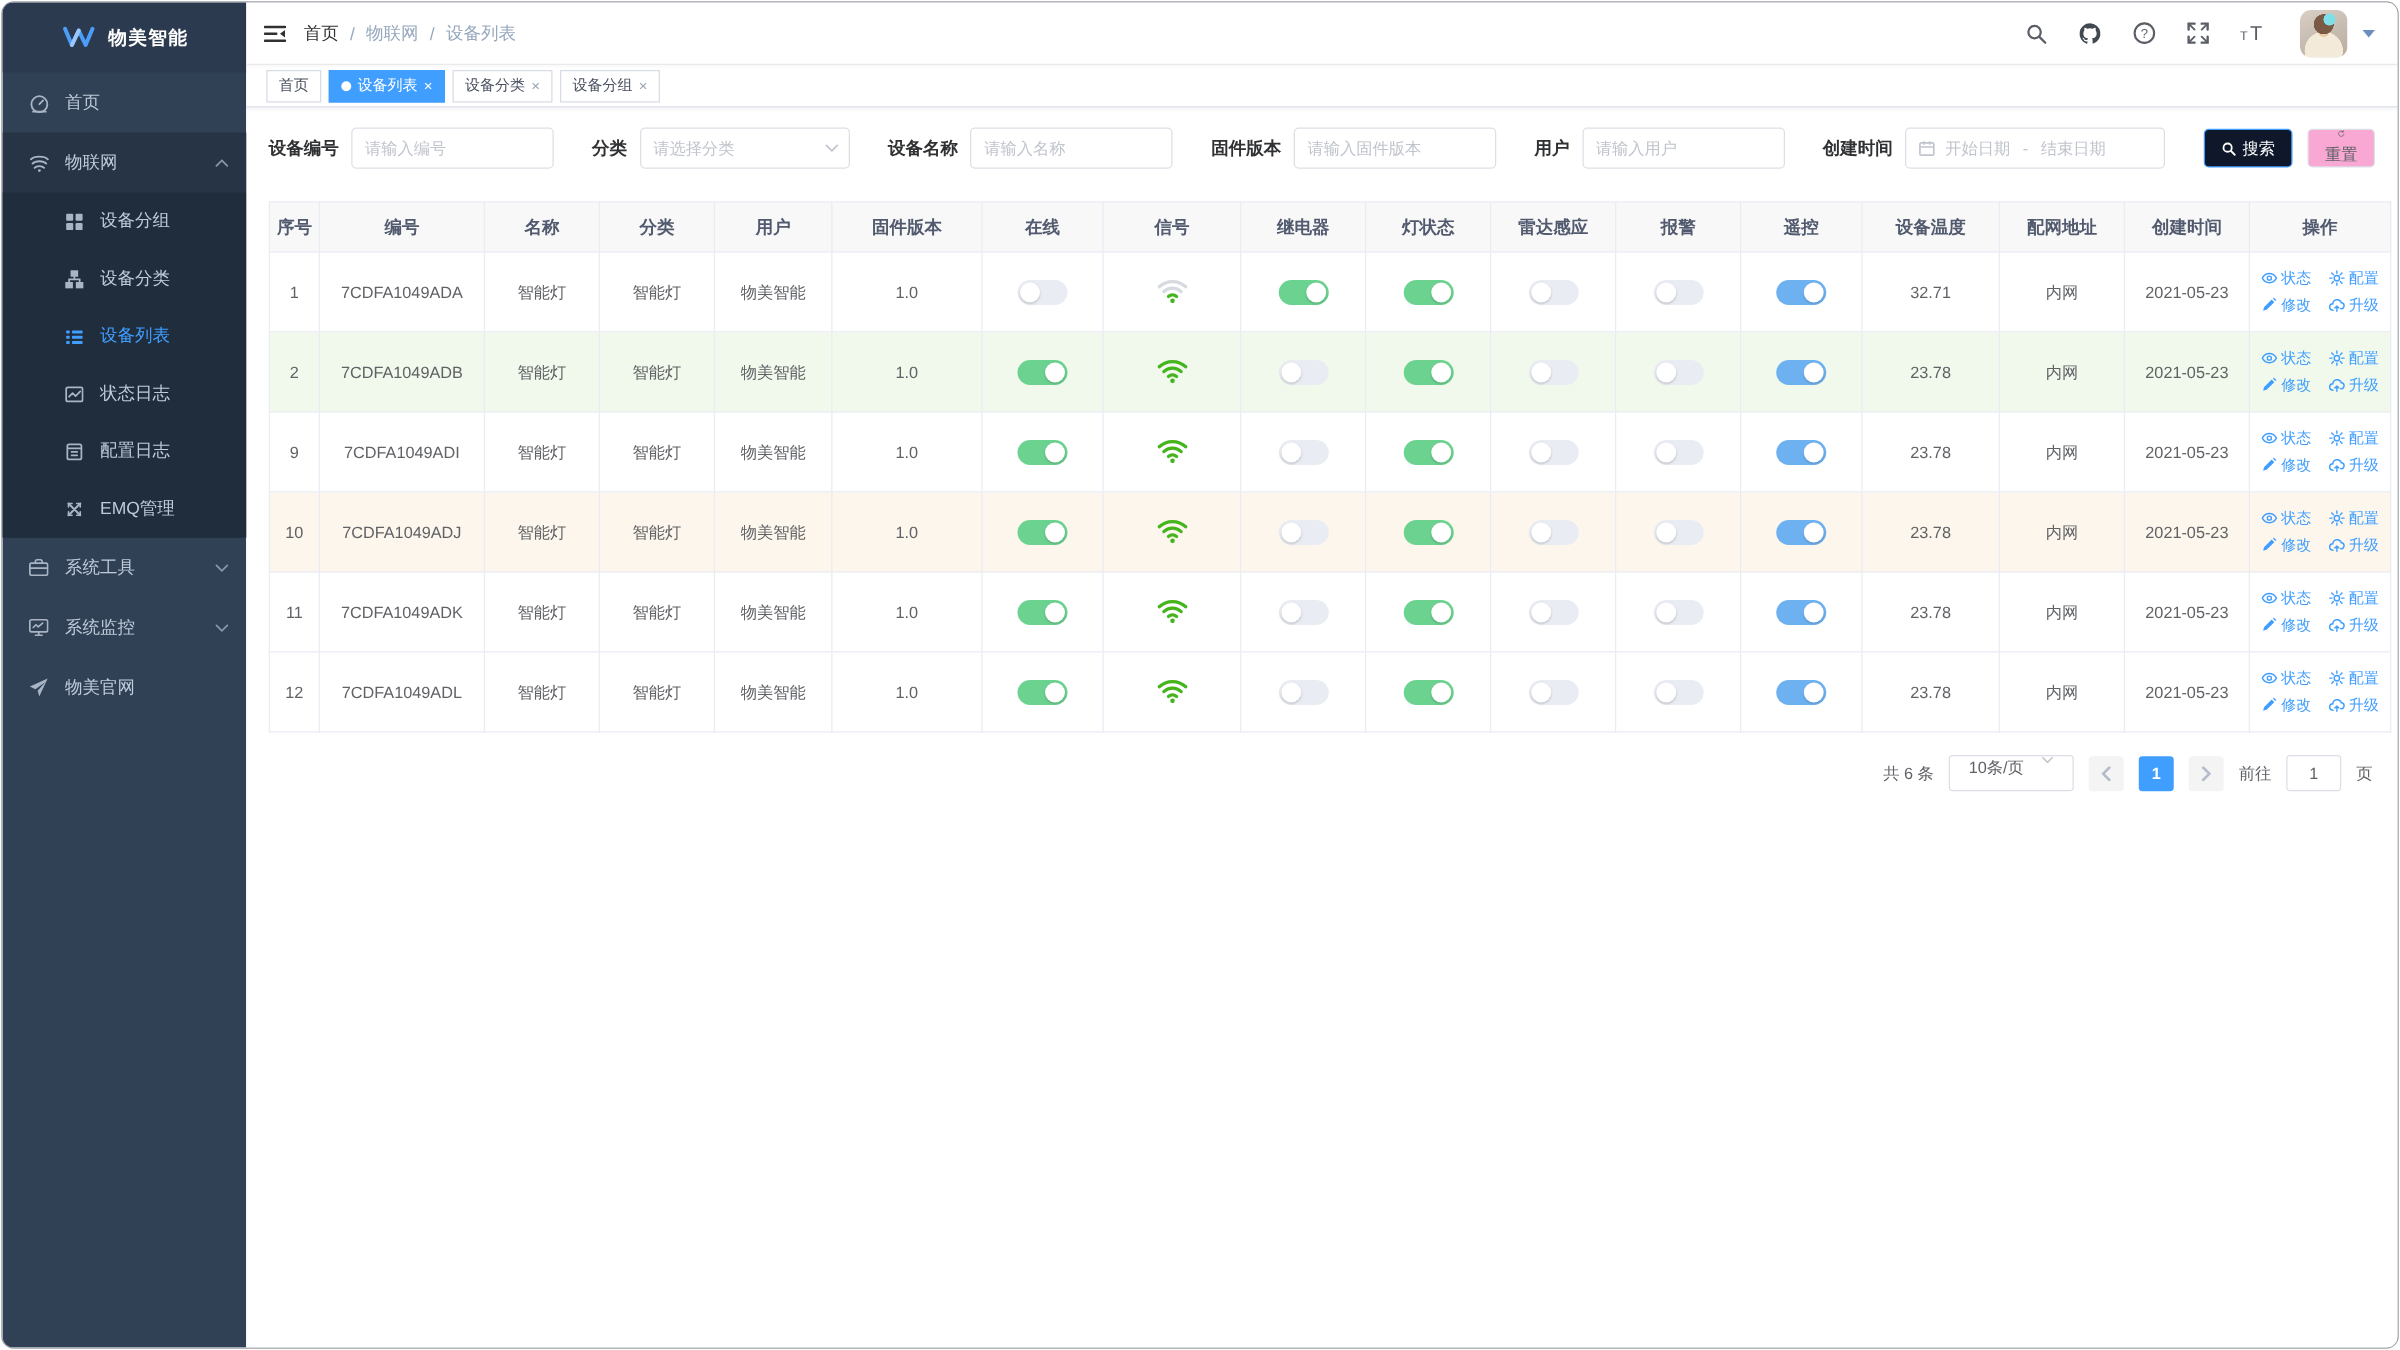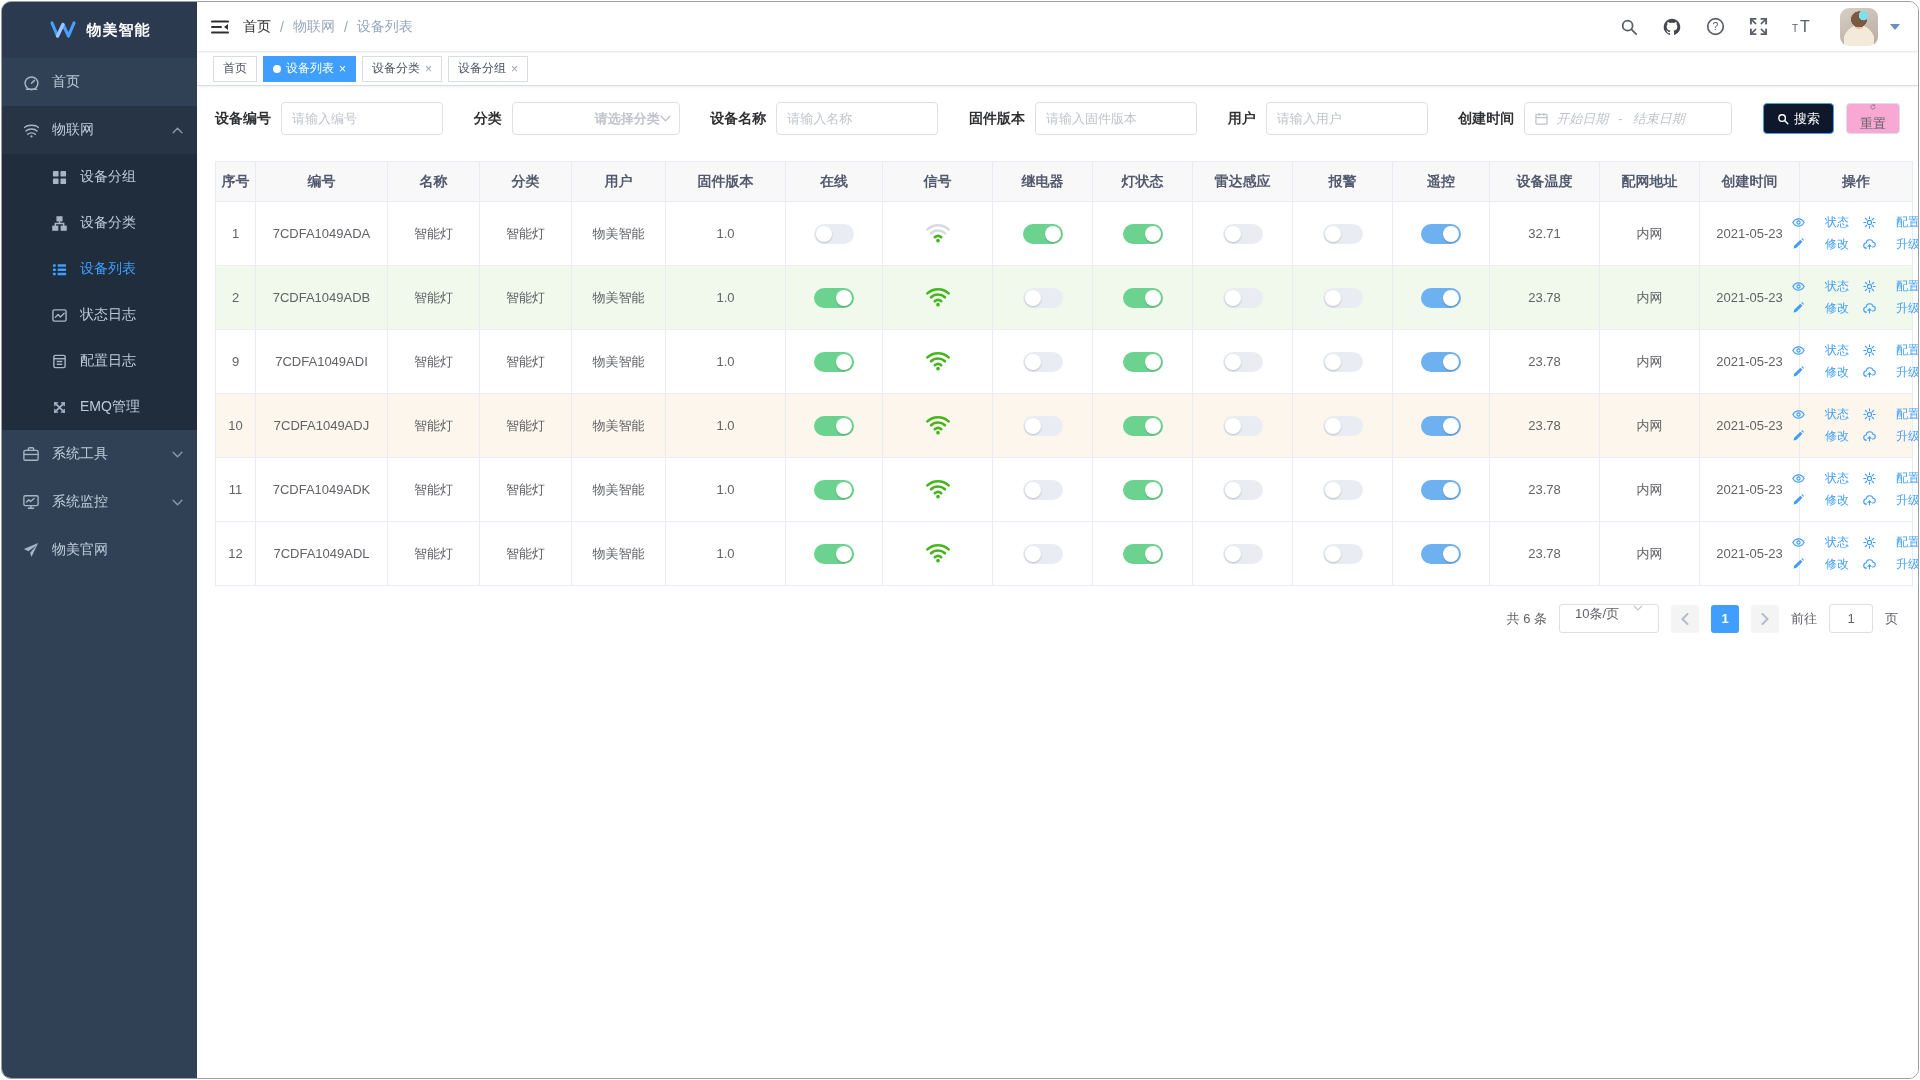--- a/index.html
+++ b/index.html
@@ -51,25 +51,25 @@
 
   
   .content { flex:1; padding:16px 18px; overflow:hidden; }
 
   
   .filters { display:flex; align-items:center; justify-content:space-between; margin-top:0; }
   .fgroup { display:flex; align-items:center; gap:10px; }
   .fgroup label { font-size:14px; font-weight:700; color:#303133; white-space:nowrap; }
   .finput { height:33px; border:1px solid #dcdfe6; border-radius:4px; padding:0 10px; font-size:13px; color:#606266; width:162px; outline:none; font-family:inherit; }
   .finput::placeholder { color:#c0c4cc; }
-  .fselect { height:33px; width:168px; border:1px solid #dcdfe6; border-radius:4px; padding:0 8px 0 10px; display:flex; align-items:center; justify-content:flex-end; cursor:pointer;font-weight:bold; }
+  .fselect { height:33px; width:168px; border:1px solid #dcdfe6; border-radius:4px; padding:0 8px 0 10px; display:flex; align-items:center; justify-content:space-between; cursor:pointer; }
   .fselect .ph { font-size:13px; color:#c0c4cc; }
   .fselect .sel-chev { color:#c0c4cc; display:inline-flex; }
   .fdate { height:33px; width:208px; border:1px solid #dcdfe6; border-radius:4px; padding:0 10px; display:flex; align-items:center; gap:8px; cursor:pointer; }
-  .fdate .ph { font-size:13px; color:#c0c4cc;font-style:italic; }
+  .fdate .ph { font-size:13px; color:#c0c4cc; }
   .fdate .cal { color:#c0c4cc; display:inline-flex; }
   .fdate .sep { color:#c0c4cc; font-size:13px; margin:0 2px; }
   .fbtns { display:flex; align-items:center; gap:12px; }
   .btn { height:31px; padding:0 13px; border-radius:4px; font-size:13px; display:inline-flex; align-items:center; gap:5px; cursor:pointer; border:1px solid transparent; font-family:inherit; }
   .btn.primary { background:#0f172a; color:#fff; border-color:#409EFF; }
   .btn.plain { background:#f9a8d4; color:#606266; border-color:#dcdfe6;flex-direction:column; }
 
   
   .tablewrap { margin-top:26px; }
   table { width:100%; border-collapse:collapse; table-layout:fixed; }
@@ -85,21 +85,21 @@
   .switch.on.blue { background:#6eb1f1; }
   .switch.on .knob { left:auto; right:2px; }
 
   .wifi { display:inline-flex; }
   .wifi svg .arc { stroke:#45b51e; }
   .wifi svg .dot { fill:#45b51e; }
   .wifi.weak svg .a1, .wifi.weak svg .a2 { stroke:#d7dbe0; }
 
   .actions { display:flex; flex-direction:column; gap:5px; align-items:center; }
   .actions .arow { display:flex; gap:14px; }
-  .action-link { display:inline-flex; align-items:center; gap:20px; color:#409EFF; font-size:12px; cursor:pointer; white-space:nowrap; }
+  .action-link { display:inline-flex; align-items:center; gap:3px; color:#409EFF; font-size:12px; cursor:pointer; white-space:nowrap; }
   .action-link svg { flex:none; }
 
   
   .pager { margin-top:18px; display:flex; align-items:center; justify-content:flex-end; gap:12px; font-size:13px; color:#606266; padding-right:2px; }
   .page-size { height:29px; width:100px; border:1px solid #dcdfe6; border-radius:3px; display:flex; align-items:flex-start; justify-content:center; gap:14px; color:#606266; font-size:13px; cursor:pointer; }
   .page-size .sel-chev { color:#c0c4cc; display:inline-flex; }
   .pg { width:28px; height:28px; border:none; border-radius:3px; background:#f4f4f5; color:#b4bccc; display:inline-flex; align-items:center; justify-content:center; cursor:pointer; }
   .pg.num { background:#409EFF; color:#fff; font-weight:700; font-size:13px; }
   .goto-input { width:44px; height:29px; border:1px solid #dcdfe6; border-radius:3px; text-align:center; font-size:13px; color:#606266; outline:none; font-family:inherit; }
 </style>

